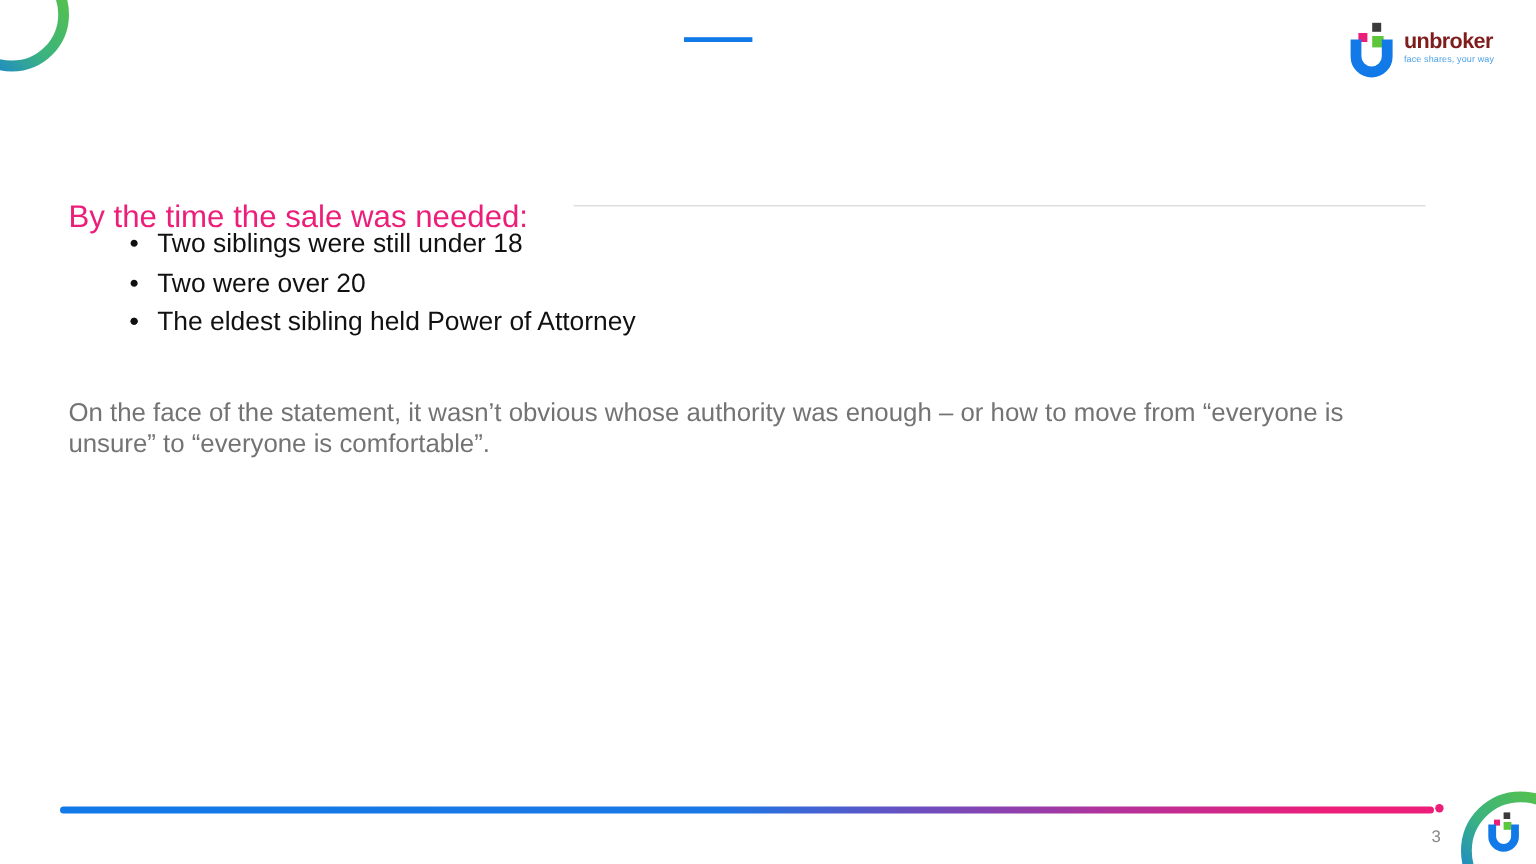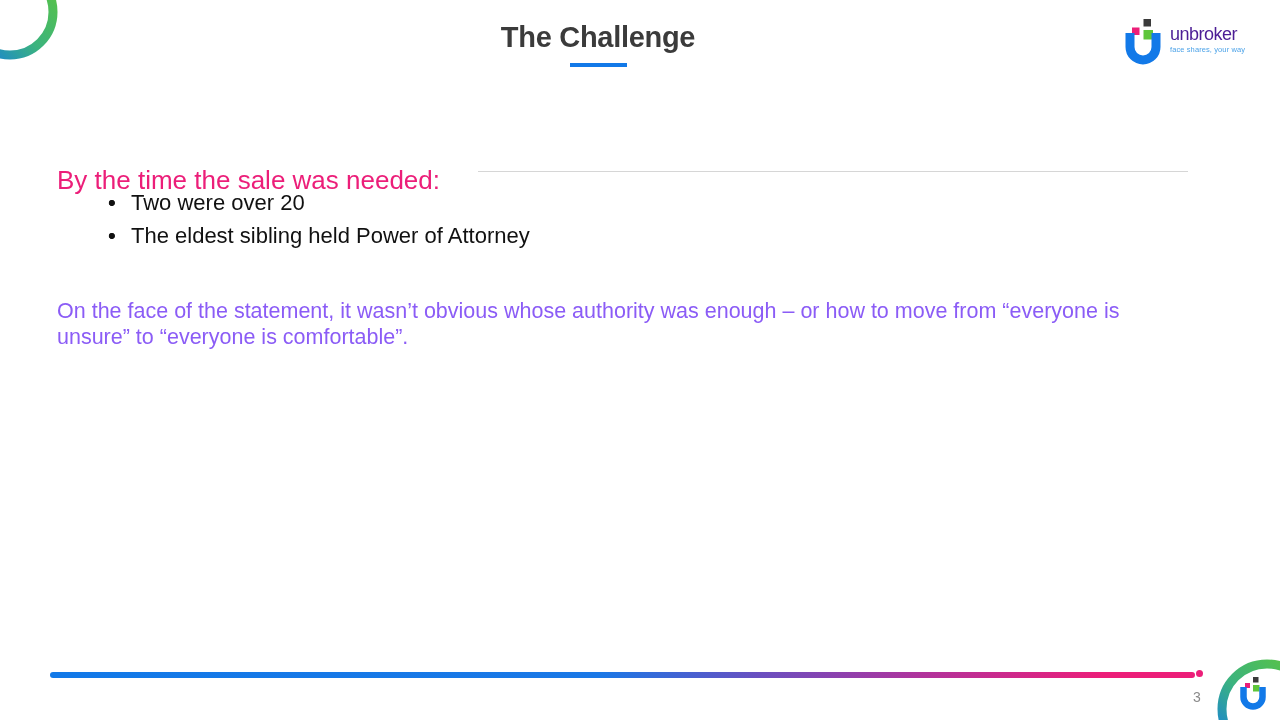--- a/index.html
+++ b/index.html
@@ -68,22 +68,22 @@
   }
   #logo-wordmark {
     position: absolute;
     left: 48px;
     top: 8px;
     width: 98px;
   }
   #logo-name {
     font-family: "Liberation Sans", sans-serif;
     font-size: 18px;
-    font-weight: normal;
-    color: #4c1d95;
+    font-weight: bold;
+    color: #7f1d1d;
     letter-spacing: -0.5px;
     line-height: 1;
   }
   #logo-tagline {
     font-family: "Liberation Sans", sans-serif;
     font-size: 7.5px;
     color: #4da3e8;
     letter-spacing: 0.1px;
     margin-top: 3px;
     line-height: 1;
@@ -135,21 +135,21 @@
     position: absolute;
     left: 51px;
     top: 0;
     font-size: 22px;
     line-height: 32.5px;
     color: #111111;
   }
 
   .body-paragraph {
     font-size: 21.5px;
-    color: #8b5cf6;
+    color: #737373;
     line-height: 26px;
     margin: 0;
     width: 1130px;
   }
   #paragraph-one {
     margin-top: 46px;
   }
   #paragraph-two {
     margin-top: 57px;
   }
@@ -211,21 +211,20 @@
       <linearGradient id="ringGradTL" x1="1" y1="0" x2="0" y2="1">
         <stop offset="0%" stop-color="#5ec63a"></stop>
         <stop offset="55%" stop-color="#3bb37f"></stop>
         <stop offset="100%" stop-color="#1279e8"></stop>
       </linearGradient>
     </defs>
     <circle cx="52" cy="52" r="43" fill="none" stroke="url(#ringGradTL)" stroke-width="9"></circle>
   </svg>
 
   <div id="title-block">
-    <div id="slide-title">The Challenge</div>
     <div id="title-underline"></div>
   </div>
 
   <div id="logo">
     <svg id="logo-mark" viewBox="0 0 44 48">
       <rect x="21.5" y="2" width="7.5" height="7.5" fill="#3b3b3b"></rect>
       <rect x="10" y="10.5" width="7.5" height="7.5" fill="#ec1e79"></rect>
       <rect x="21.5" y="13" width="9.5" height="9.5" fill="#5ec63a"></rect>
       <path d="M8 16 L8 30 A13 13 0 0 0 34 30 L34 16" fill="none" stroke="#1279e8" stroke-width="9" stroke-linecap="butt"></path>
     </svg>
@@ -238,20 +237,21 @@
   <div id="content">
 
     <div id="lead-row">
       <div id="lead-heading">By the time the sale was needed:</div>
       <div id="lead-rule"></div>
     </div>
 
     <ul id="bullet-list">
       <li>
         <span class="bullet-dot">•</span>
+        <span>Two siblings were still under 18</span>
       </li>
       <li>
         <span class="bullet-dot">•</span>
         <span>Two were over 20</span>
       </li>
       <li>
         <span class="bullet-dot">•</span>
       </li>
       <li>
         <span class="bullet-dot">•</span>

